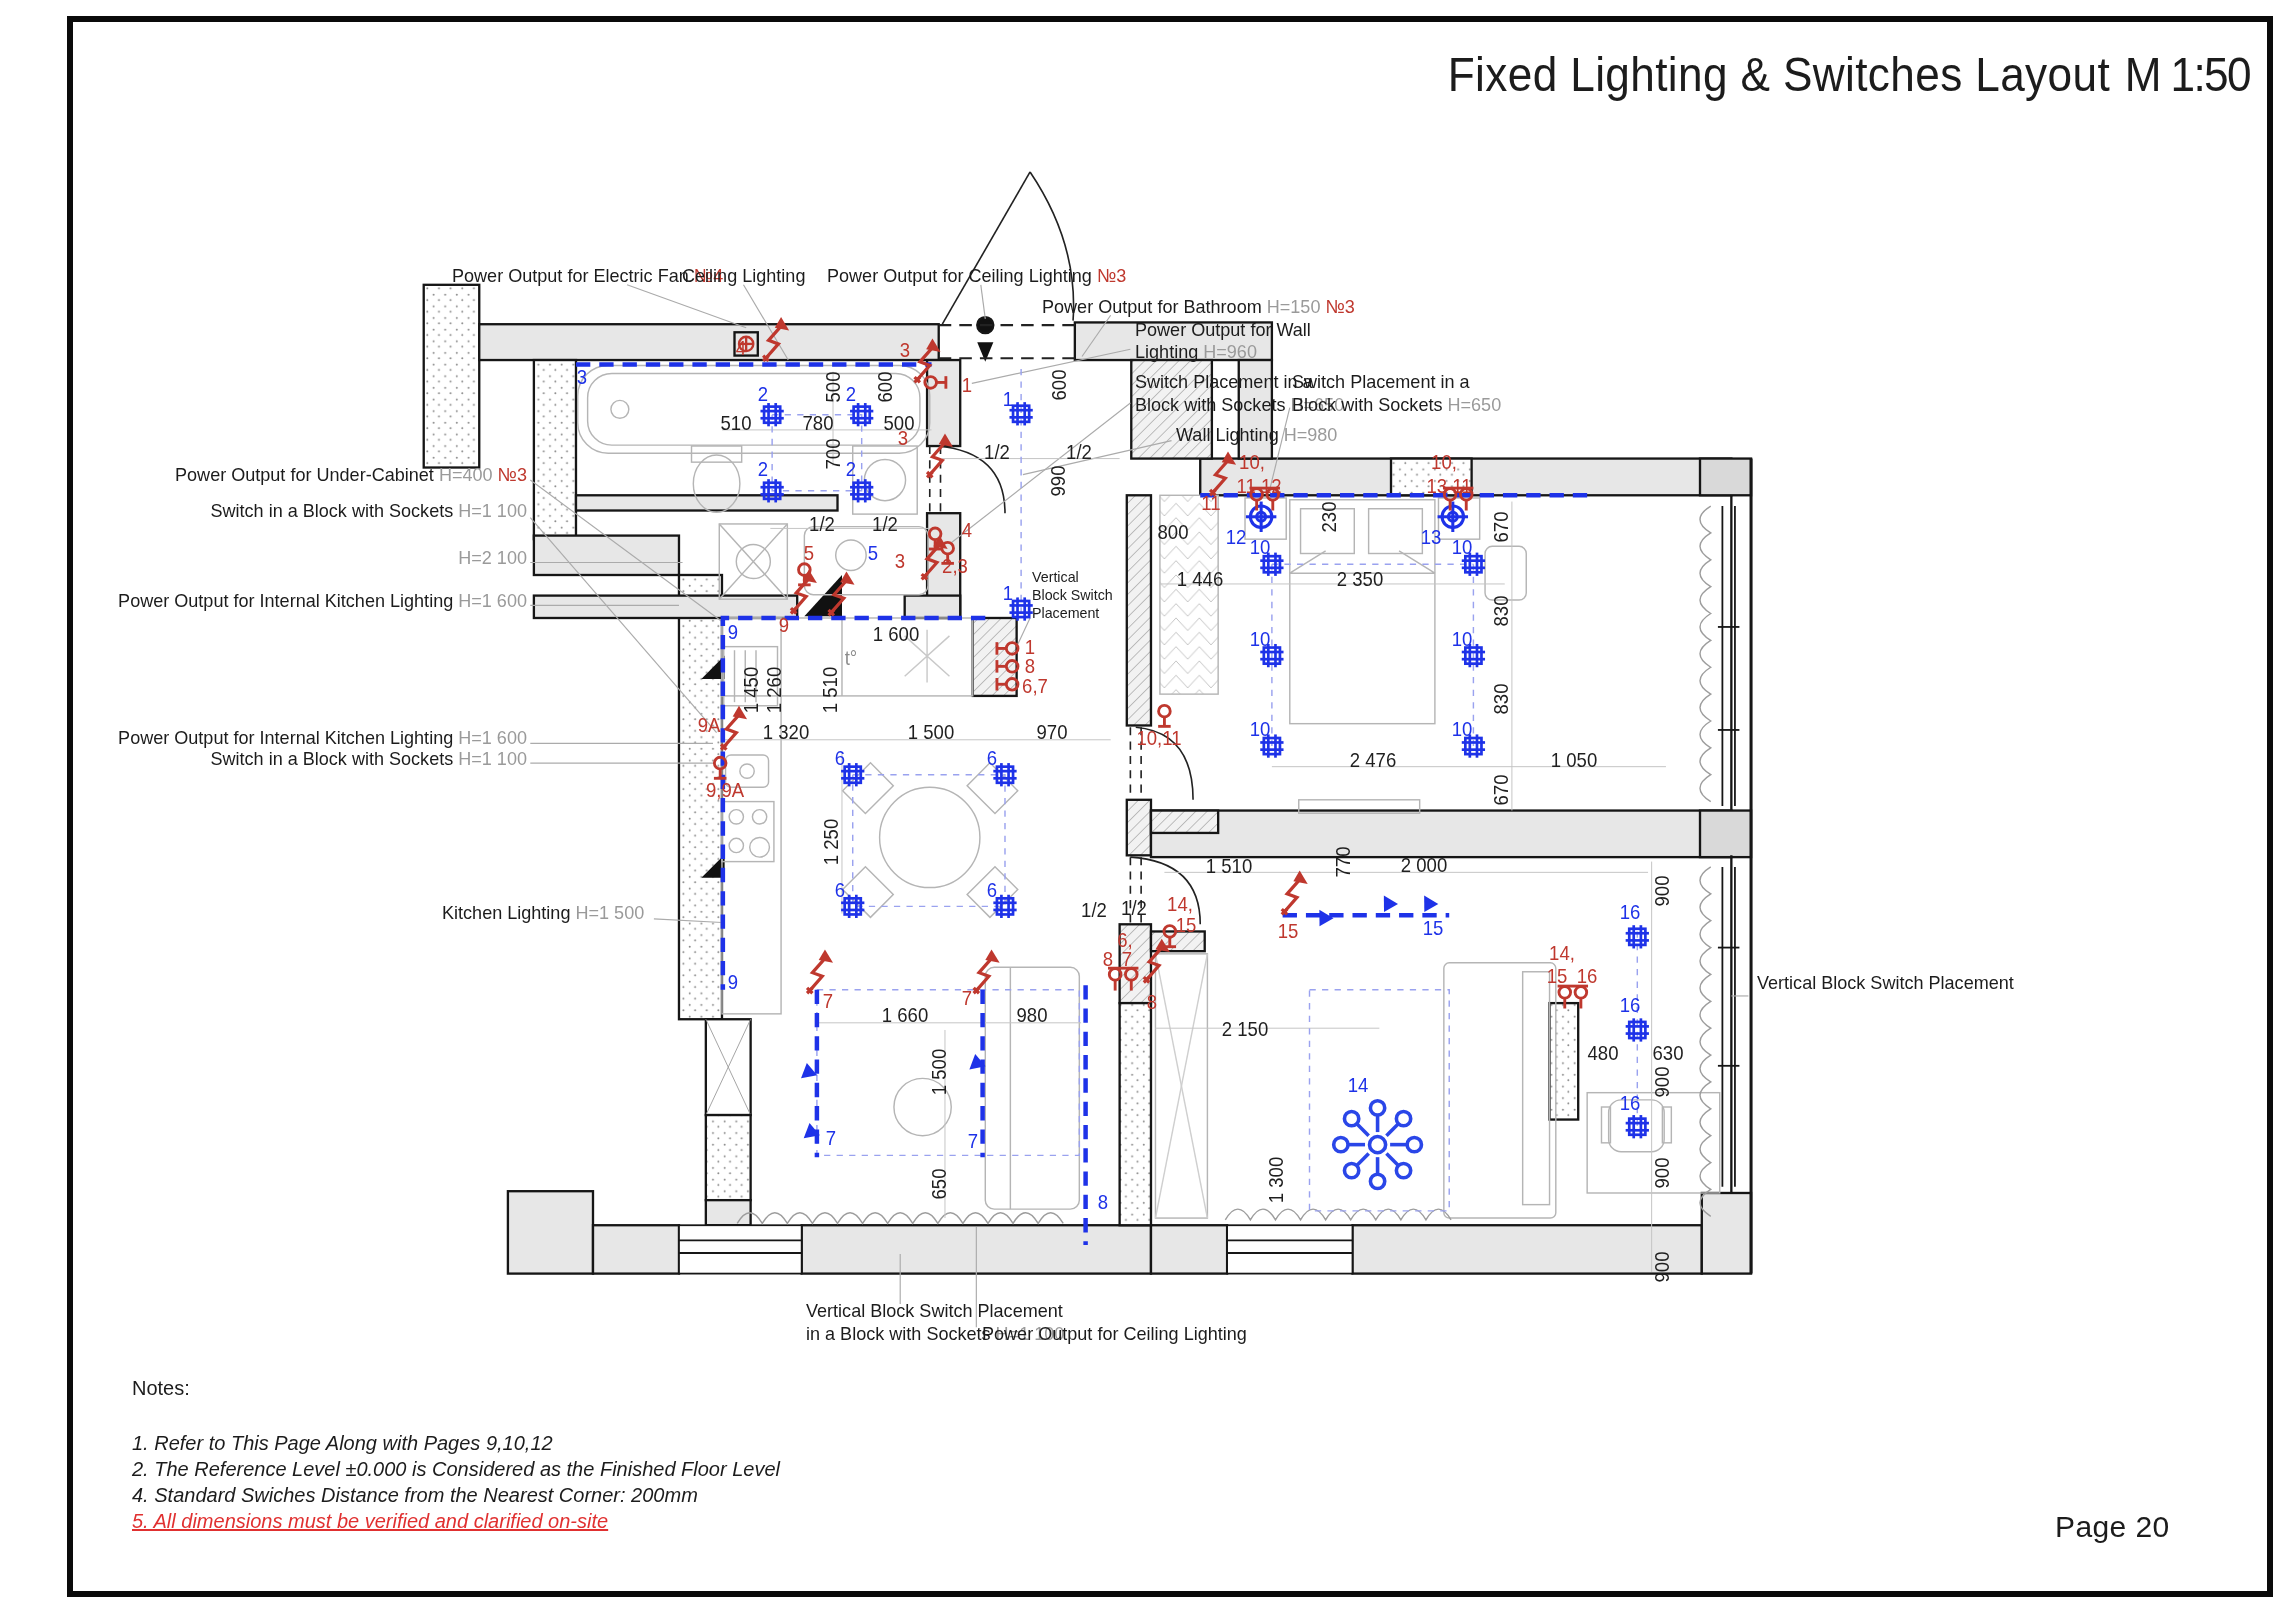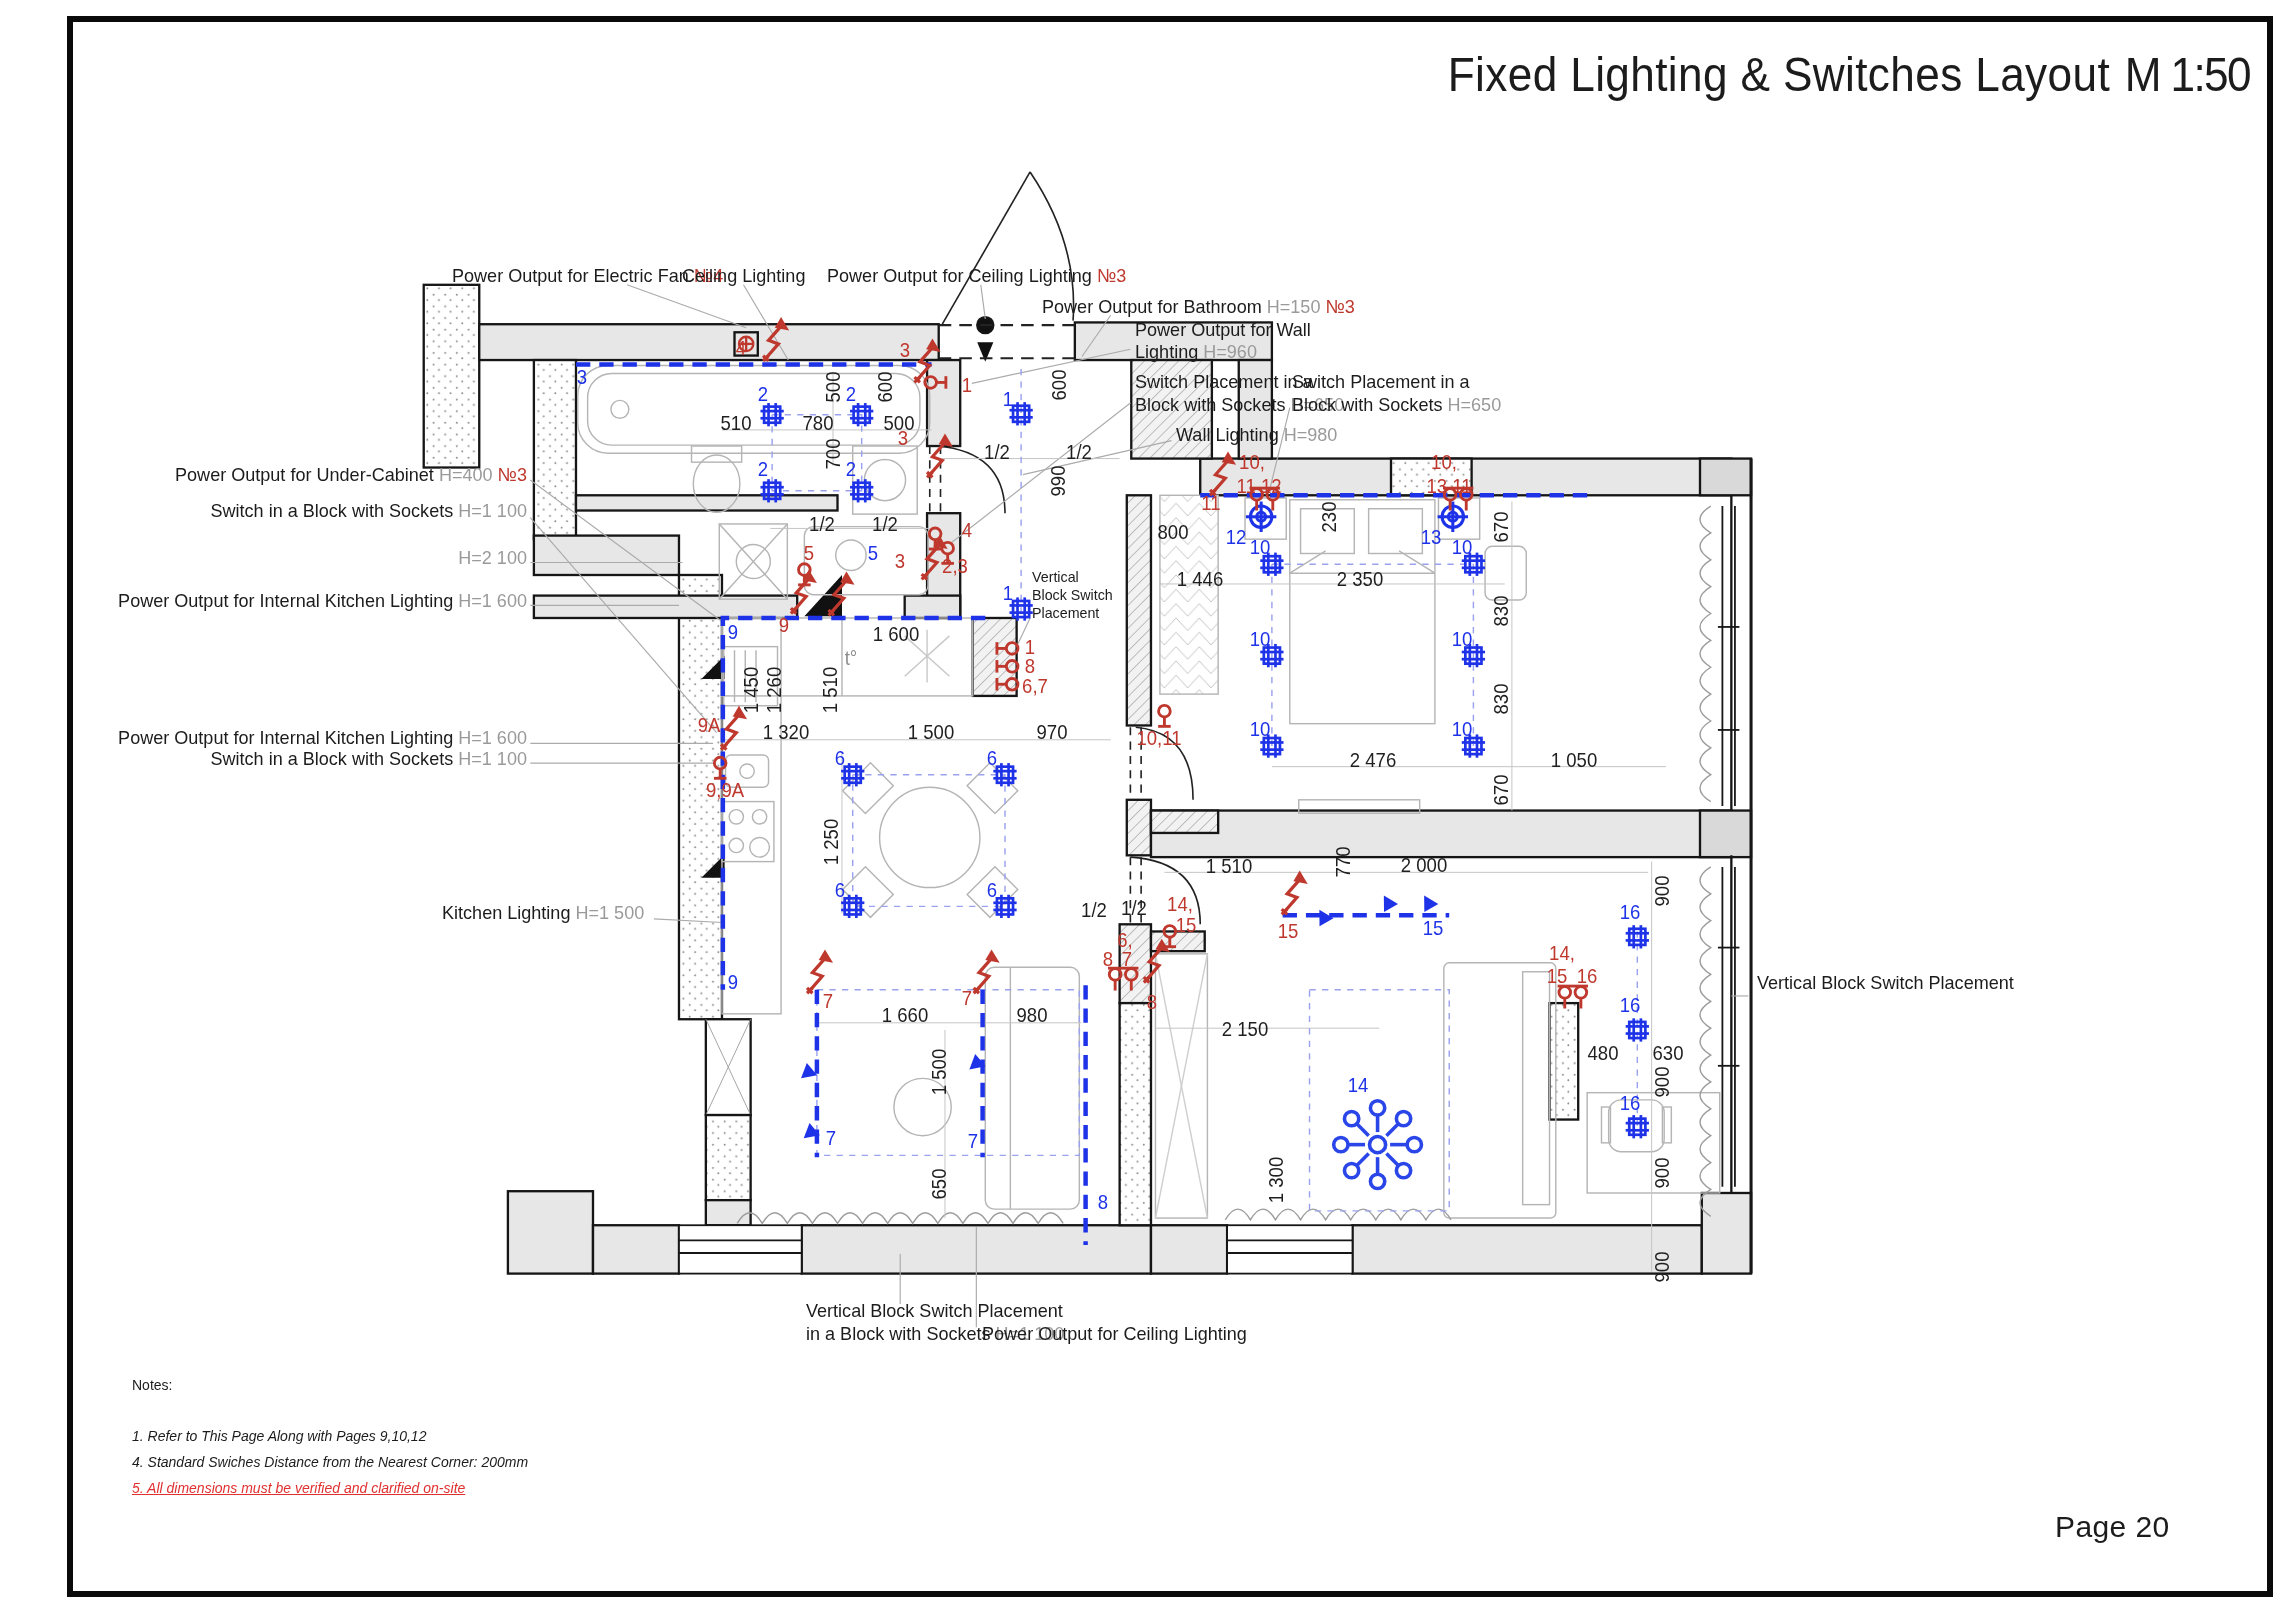--- a/index.html
+++ b/index.html
@@ -14,21 +14,21 @@
   #anno{position:absolute;left:0;top:0;width:2293px;height:1622px;pointer-events:none;}
   .dim{position:absolute;font-size:20.6px;color:#1f1f1f;white-space:nowrap;
        transform:translate(-50%,-50%) scaleX(.9);}
   .dim.rot{transform:translate(-50%,-50%) rotate(-90deg) scaleX(.9);}
   .ref{position:absolute;font-size:20.6px;white-space:nowrap;transform:translate(-50%,-50%) scaleX(.9);}
   .ref.b{color:#1e32e8;} .ref.r{color:#bf382e;} .ref.g{color:#8c8c8c;}
   .callout{position:absolute;font-size:19px;white-space:nowrap;transform:translateY(-50%) scaleX(.95);transform-origin:left center;}
   .callout.ra{transform:translate(-100%,-50%) scaleX(.95);transform-origin:right center;}
   .callout.small{font-size:15px;}
   .callout .k{color:#1c1c1c;} .callout .g{color:#9a9a9a;} .callout .r{color:#bf382e;}
-  #notes{position:absolute;left:132px;top:1377px;width:878px;font-size:14px;}
+  #notes{position:absolute;left:132px;top:1377px;width:878px;font-size:20px;}
   #notes .heading{margin-bottom:30px;}
   #notes .item{line-height:26px;font-style:italic;}
   #notes .item.red{color:#e03030;text-decoration:underline;}
   #page-num{position:absolute;left:2055px;top:1510px;font-size:30px;letter-spacing:0.4px;}
 </style>
 </head>
 <body>
 
 <div id="page">
   <div id="sheet-border"></div>
@@ -521,20 +521,21 @@
       <div class="ref r" style="left: 1557px; top: 976px;">15</div>
       <div class="ref r" style="left: 1587px; top: 976px;">16</div>
       <div class="ref r" style="left: 828px; top: 1001px;">7</div>
       <div class="ref r" style="left: 967px; top: 998px;">7</div>
     </div>
 
   <div id="notes">
     <div class="heading">Notes:</div>
     <div id="notes-items">
         <div class="item">1. Refer to This Page Along with Pages 9,10,12</div>
+        <div class="item">2. The Reference Level ±0.000 is Considered as the Finished Floor Level</div>
         <div class="item">4. Standard Swiches Distance from the Nearest Corner: 200mm</div>
         <div class="item red">5. All dimensions must be verified and clarified on-site</div>
       </div>
   </div>
 
   <div id="page-num">Page 20</div>
 </div>
 
 
 </body></html>

